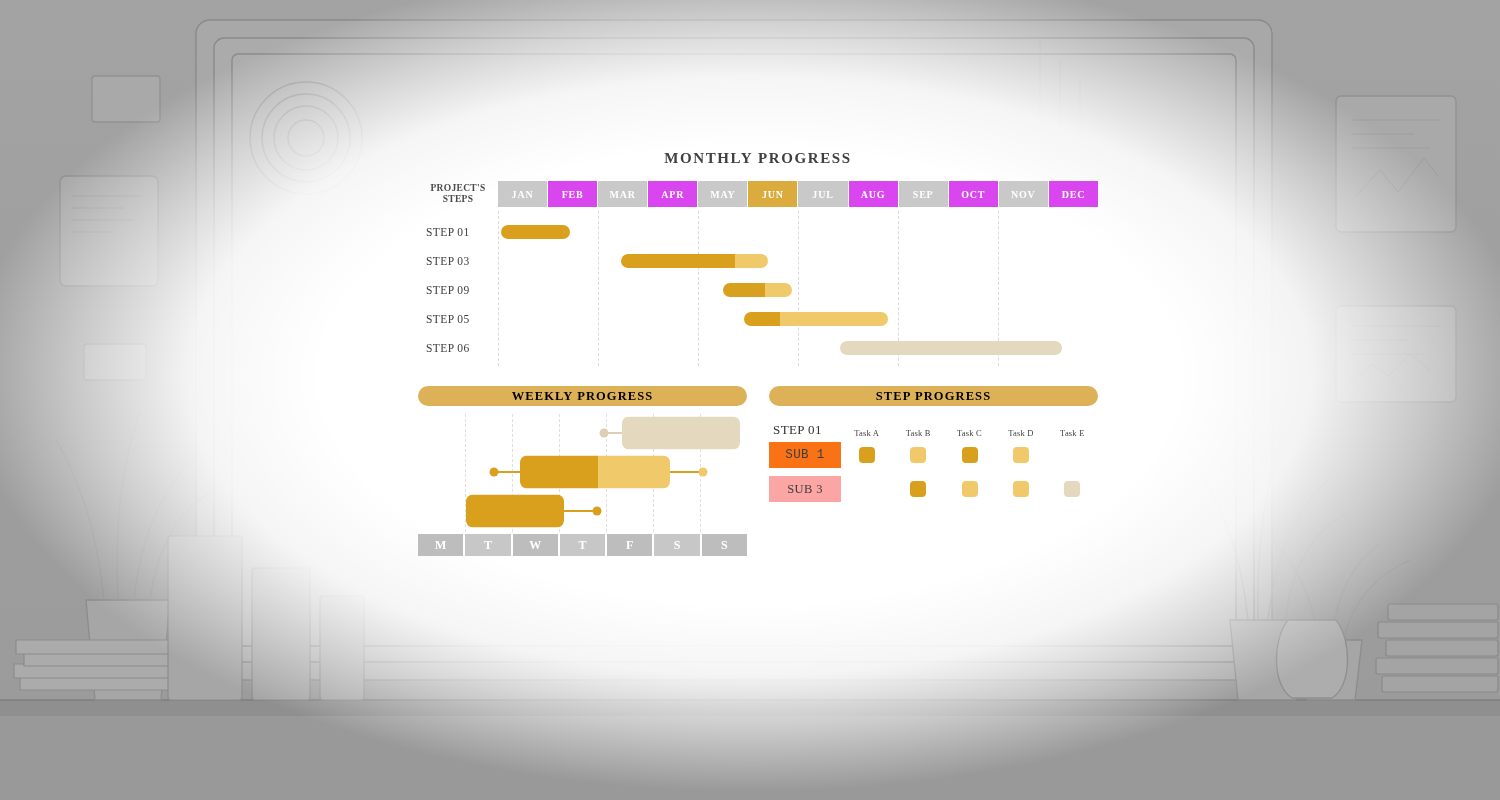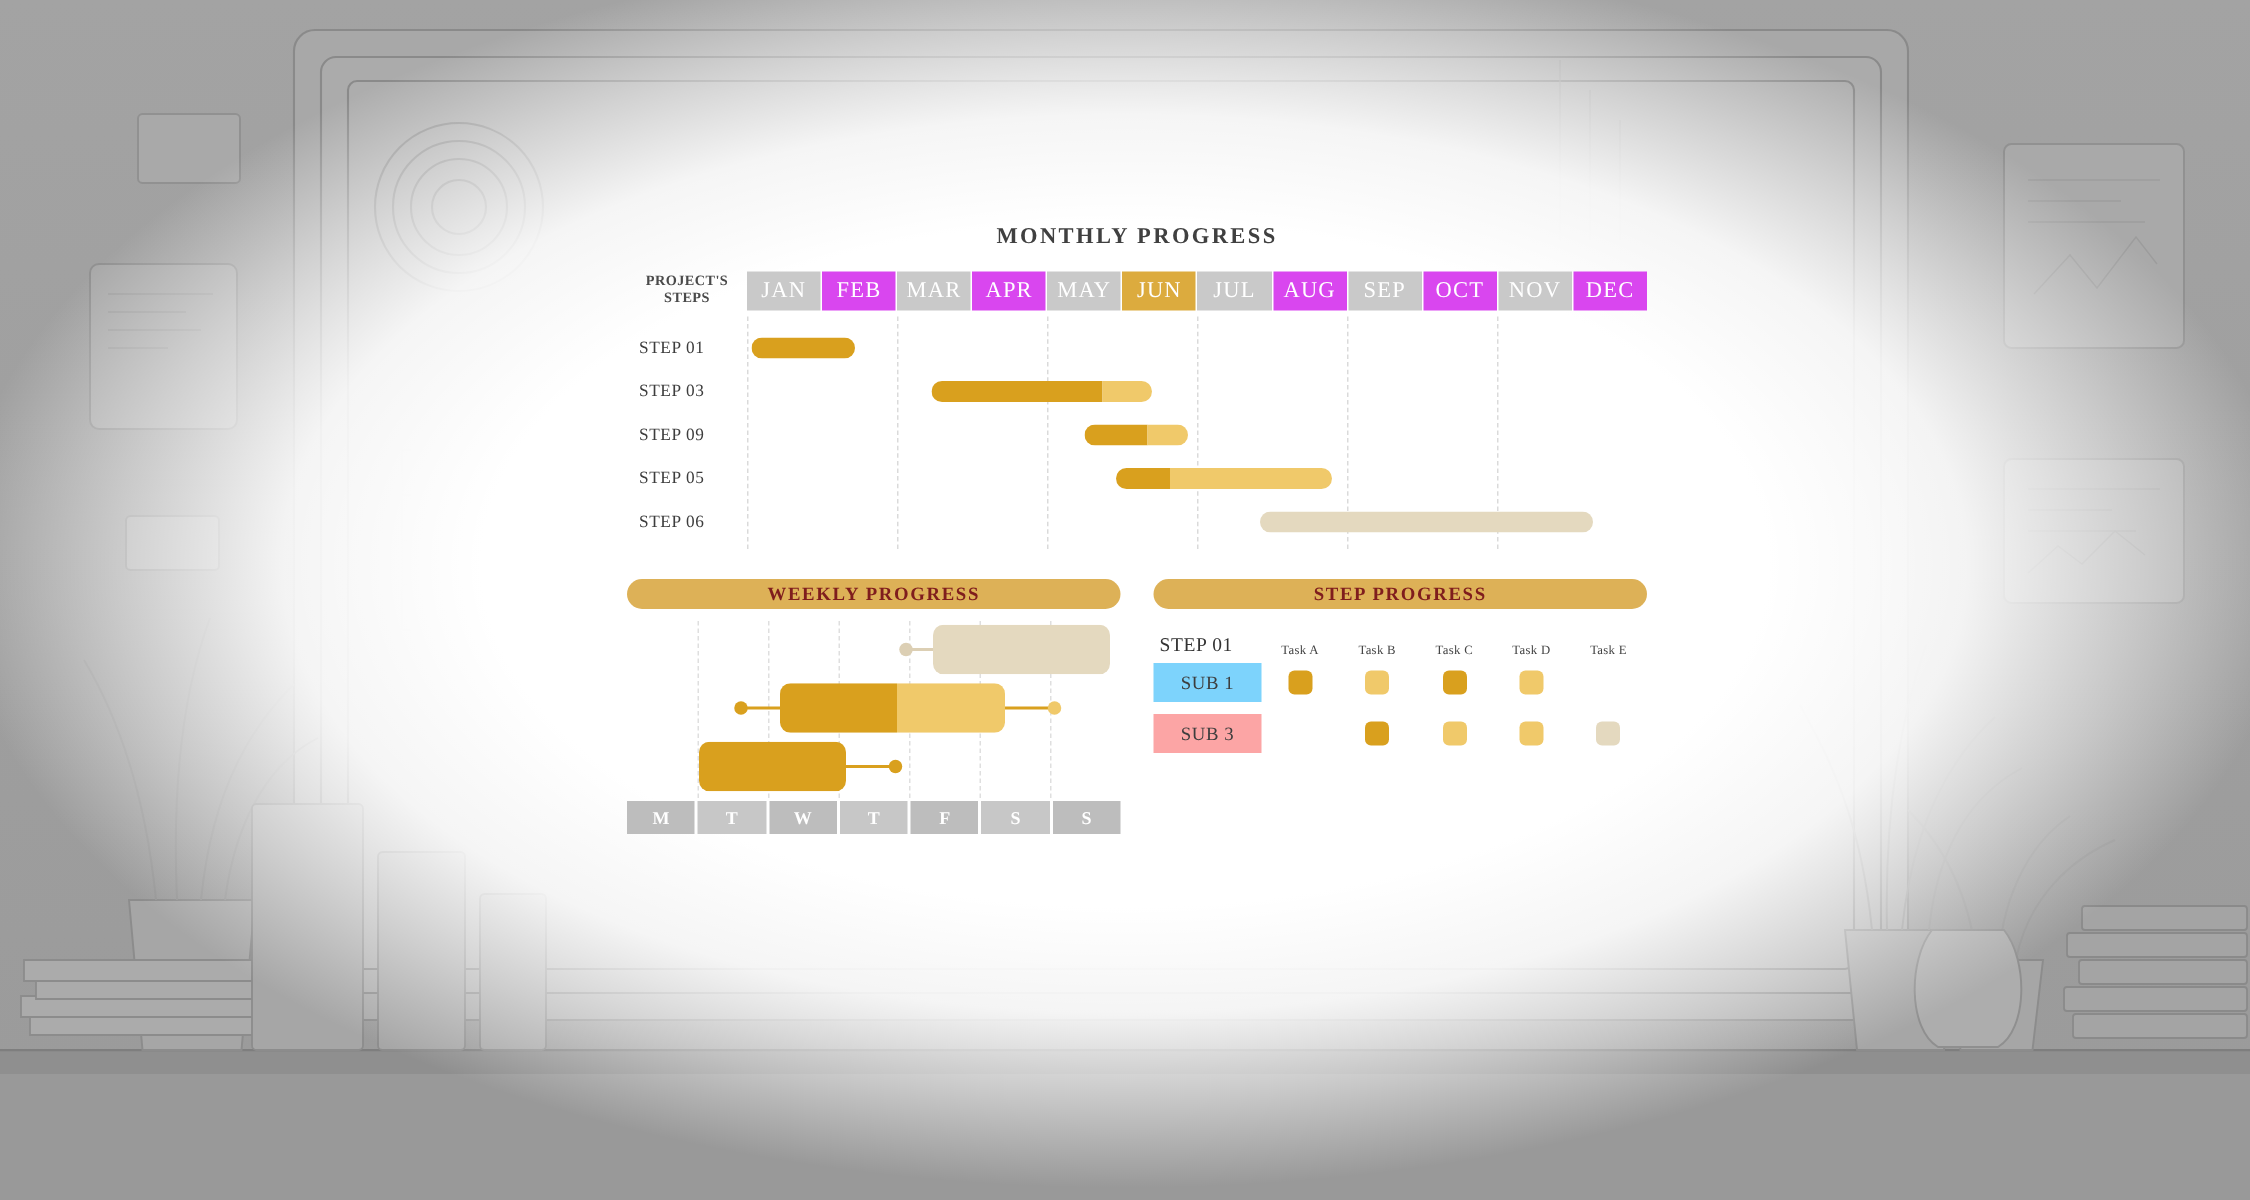--- a/index.html
+++ b/index.html
@@ -46,22 +46,22 @@
     line-height: 11px;
     display: flex; flex-direction: column;
     align-items: center; justify-content: center;
     letter-spacing: .3px;
   }
   .months { display: flex; flex: 1; gap: 1px; }
   .month {
     flex: 1;
     display: flex; align-items: center; justify-content: center;
     color: #ffffff;
-    font-size: 15px;
-    font-weight: 400;
+    font-size: 10px;
+    font-weight: 700;
     letter-spacing: .8px;
   }
   .month.shade-a { background: #c9c9c9; }
   .month.shade-b { background: #d946ef; }
   .month.current { background: #DCAB3E; }
 
   
   .gantt-body { position: relative; margin-top: 10px; }
   .gantt-row { display: flex; align-items: center; height: 29px; }
   .row-label {
@@ -87,21 +87,21 @@
   .guide {
     position: absolute; top: -6px; bottom: -4px; width: 0;
     border-left: 1px dashed rgba(150,150,150,.35);
   }
 
   
   .panels { display: flex; gap: 22px; margin-top: 24px; }
   .panel { flex: 1; }
   .panel-head {
     background: #DDB157;
-    color: #7f1d1d;
+    color: #000000;
     text-align: center;
     font-size: 12.5px;
     font-weight: 700;
     letter-spacing: 1.1px;
     height: 20px; line-height: 20px; border-radius: 10px;
   }
 
   
   .weekly-body { position: relative; height: 118px; margin-top: 8px; }
   .wk-guides { position: absolute; inset: 0; }
@@ -143,21 +143,21 @@
   .sp-task {
     flex: 1; text-align: center;
     font-size: 8.5px; color: #444; letter-spacing: .2px;
   }
   .sp-row { display: flex; align-items: center; height: 34px; }
   .sub-pill {
     width: 72px; height: 26px;
     display: flex; align-items: center; justify-content: center;
     font-size: 12.5px; color: #3d3d3d; letter-spacing: .4px;
   }
-  .sub-pill.tone-a { background: #7dd3fc; }
+  .sub-pill.tone-a { background: #f97316; font-family: Liberation Mono, monospace; }
   .sub-pill.tone-b { background: #c4c4c4; }
   .sub-pill.tone-c { background: #fca5a5; }
   .sp-cells { display: flex; flex: 1; position: relative; }
   .sp-cell { flex: 1; display: flex; align-items: center; justify-content: center; }
   .sq { width: 16px; height: 16px; border-radius: 4px; }
   .sq.completed  { background: #D9A01E; }
   .sq.progress   { background: #F0C96A; }
   .sq.notstarted { background: #E4D9BF; }
   .sq.empty      { background: transparent; }
 

